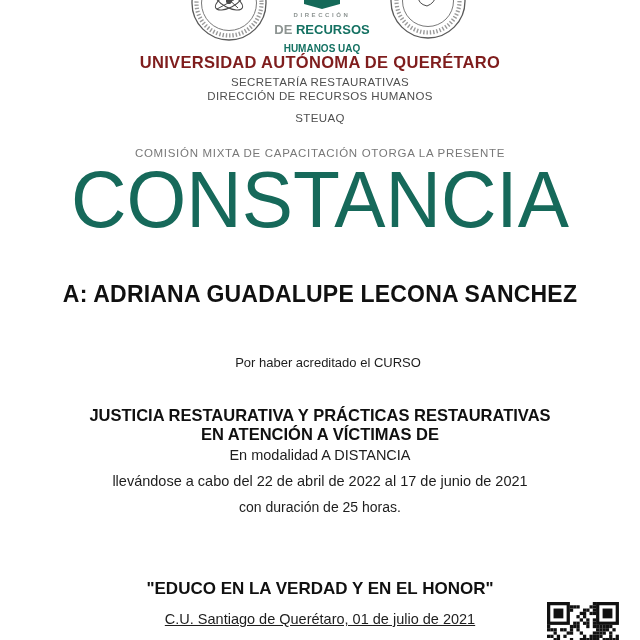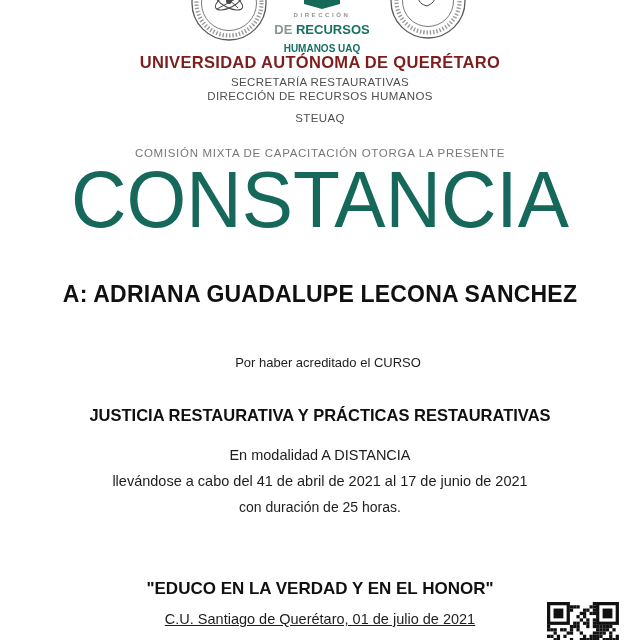--- a/index.html
+++ b/index.html
@@ -84,24 +84,25 @@
   <div class="abs presenter">COMISIÓN MIXTA DE CAPACITACIÓN OTORGA LA PRESENTE</div>
 
   <div class="abs title">CONSTANCIA</div>
 
   <div class="abs recipient">A: ADRIANA GUADALUPE LECONA SANCHEZ</div>
 
   <div class="abs reason">Por haber acreditado el CURSO</div>
 
   <div class="abs course">
     <div>JUSTICIA RESTAURATIVA Y PRÁCTICAS RESTAURATIVAS</div>
+    <div>EN ATENCIÓN A VÍCTIMAS DE</div>
   </div>
 
   <div class="abs modality">En modalidad A DISTANCIA</div>
-  <div class="abs dates">llevándose a cabo del 41 de abril de 2021 al 17 de junio de 2021</div>
+  <div class="abs dates">llevándose a cabo del 22 de abril de 2022 al 17 de junio de 2021</div>
   <div class="abs duration">con duración de 25 horas.</div>
 
   <div class="abs motto">"EDUCO EN LA VERDAD Y EN EL HONOR"</div>
   <div class="abs placedate">C.U. Santiago de Querétaro, 01 de julio de 2021</div>
 
   <svg class="qr" id="qr-svg" viewBox="0 0 72 72">
       <rect x="45.78" y="0.00" width="3.27" height="3.27" fill="#111"></rect>
       <rect x="22.89" y="3.27" width="3.27" height="3.27" fill="#111"></rect>
       <rect x="26.16" y="3.27" width="3.27" height="3.27" fill="#111"></rect>
       <rect x="29.43" y="3.27" width="3.27" height="3.27" fill="#111"></rect>

